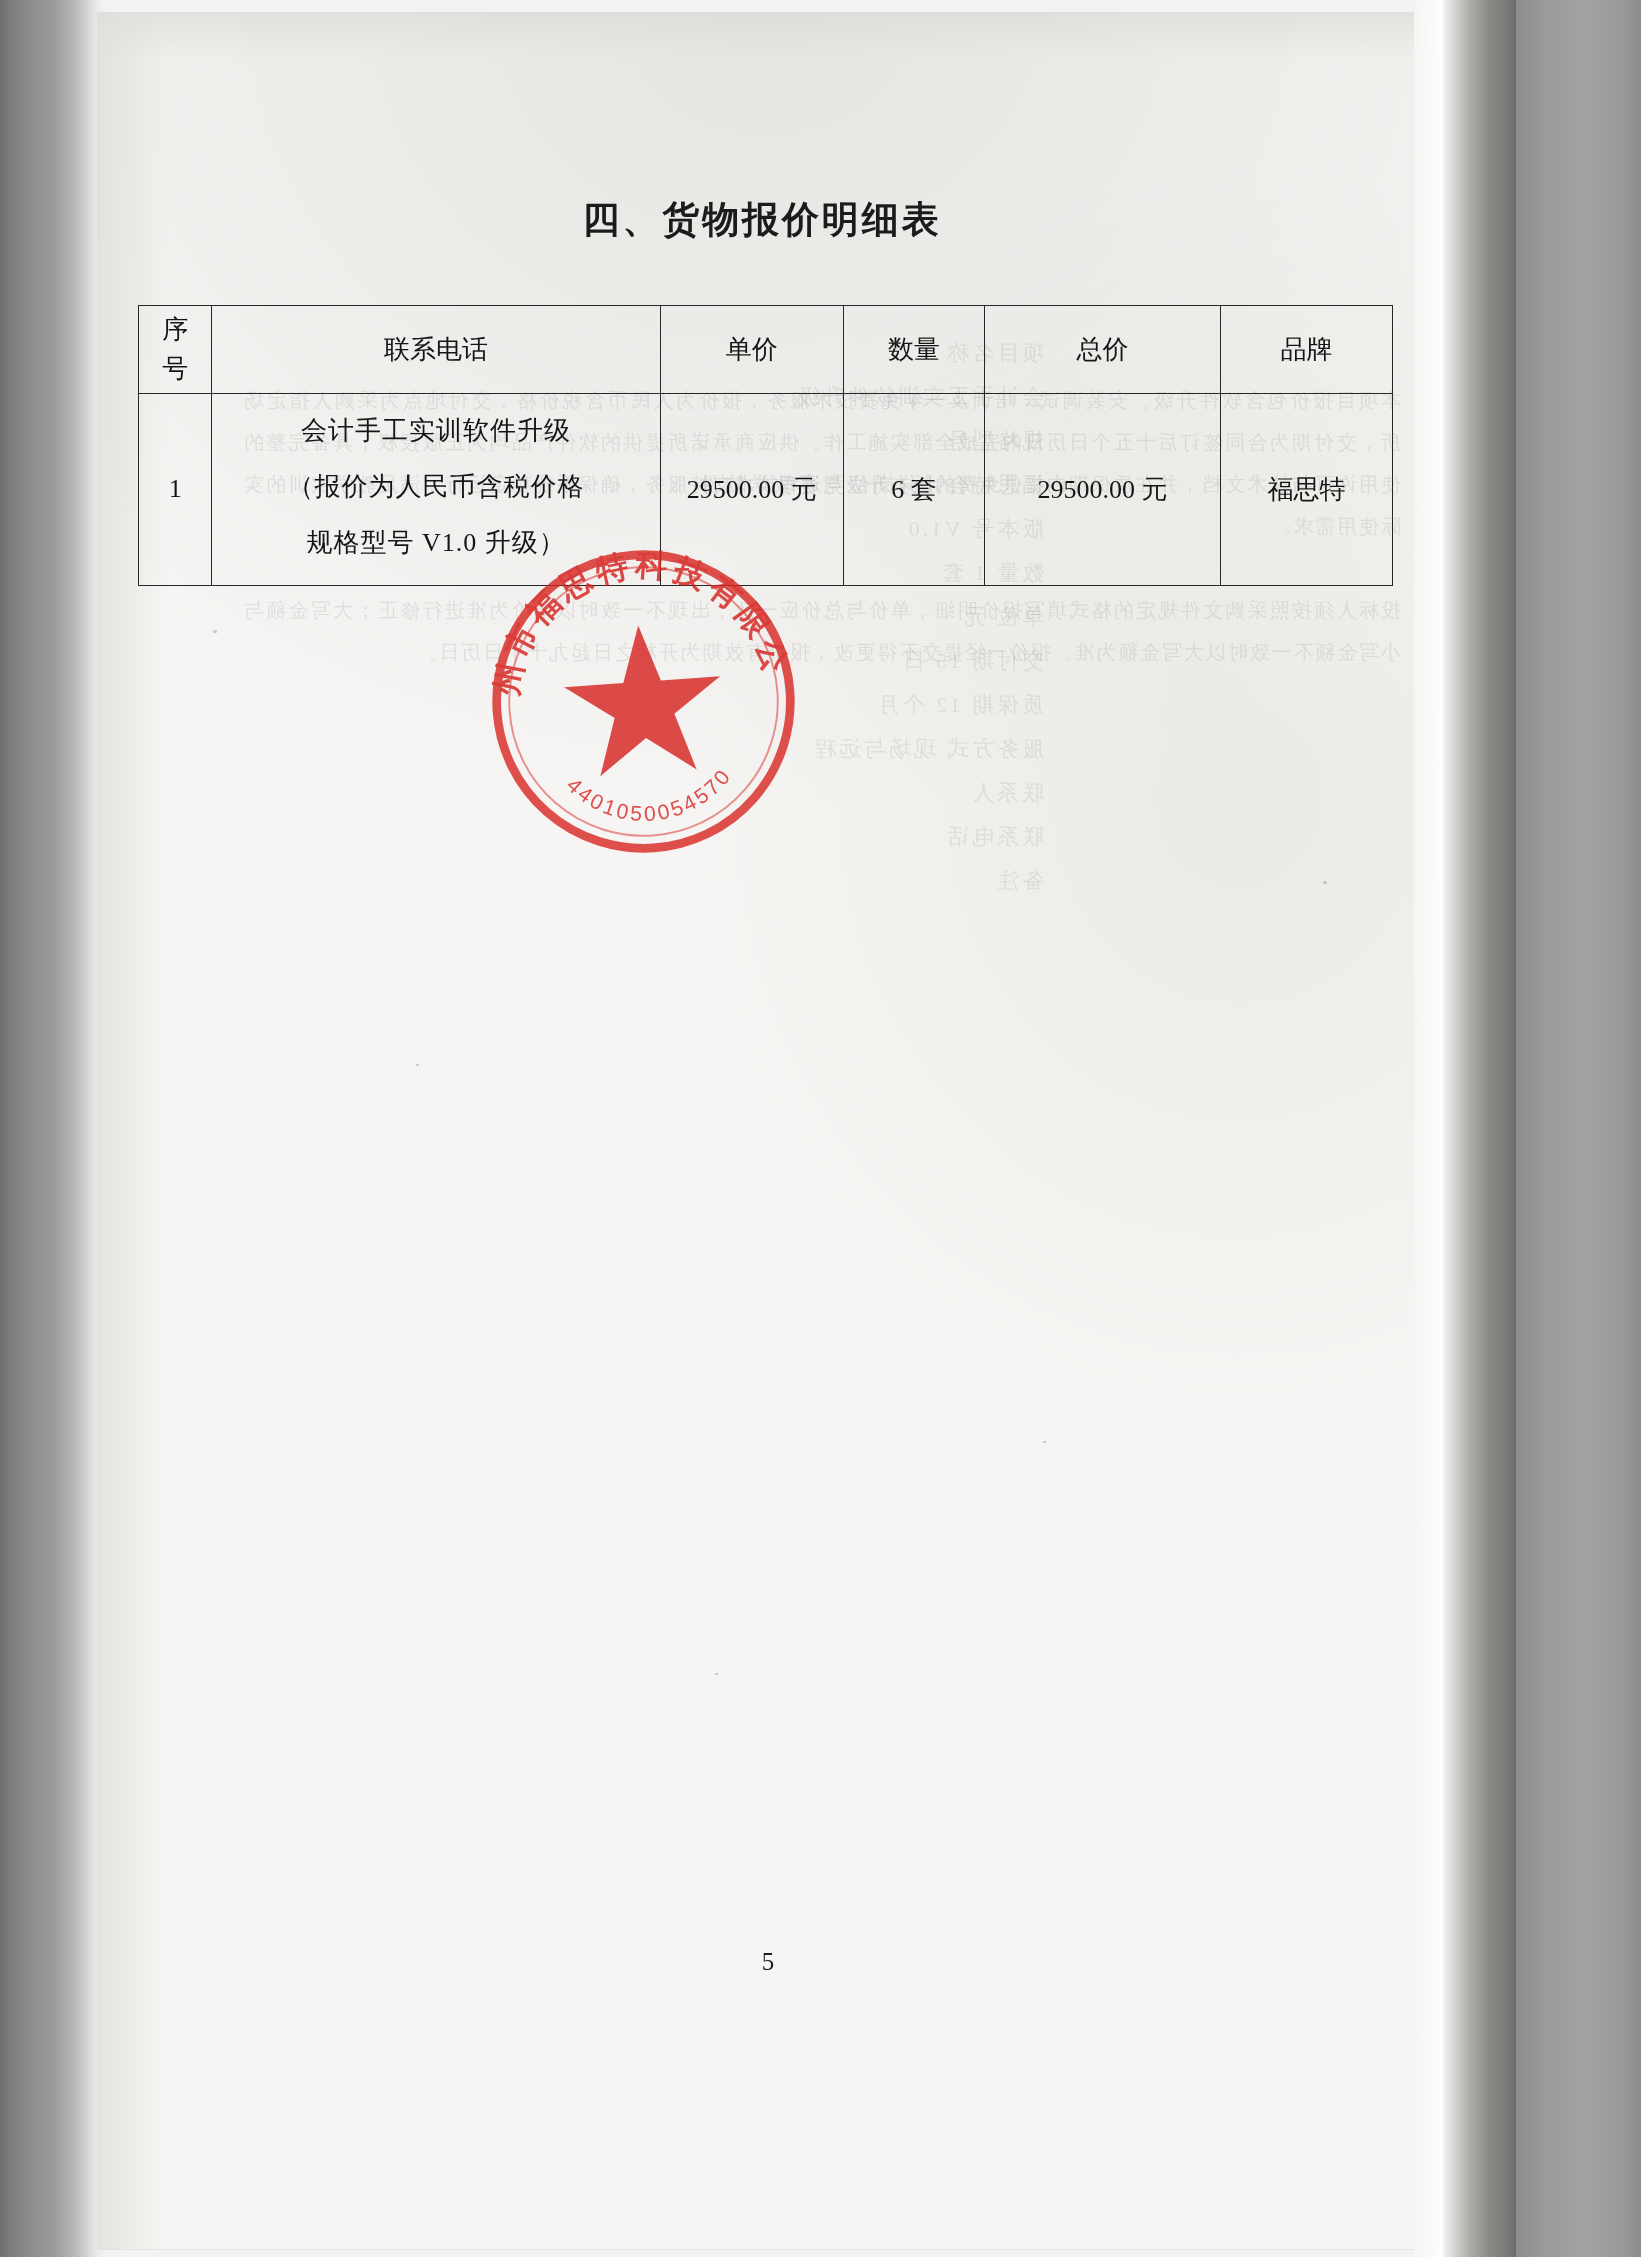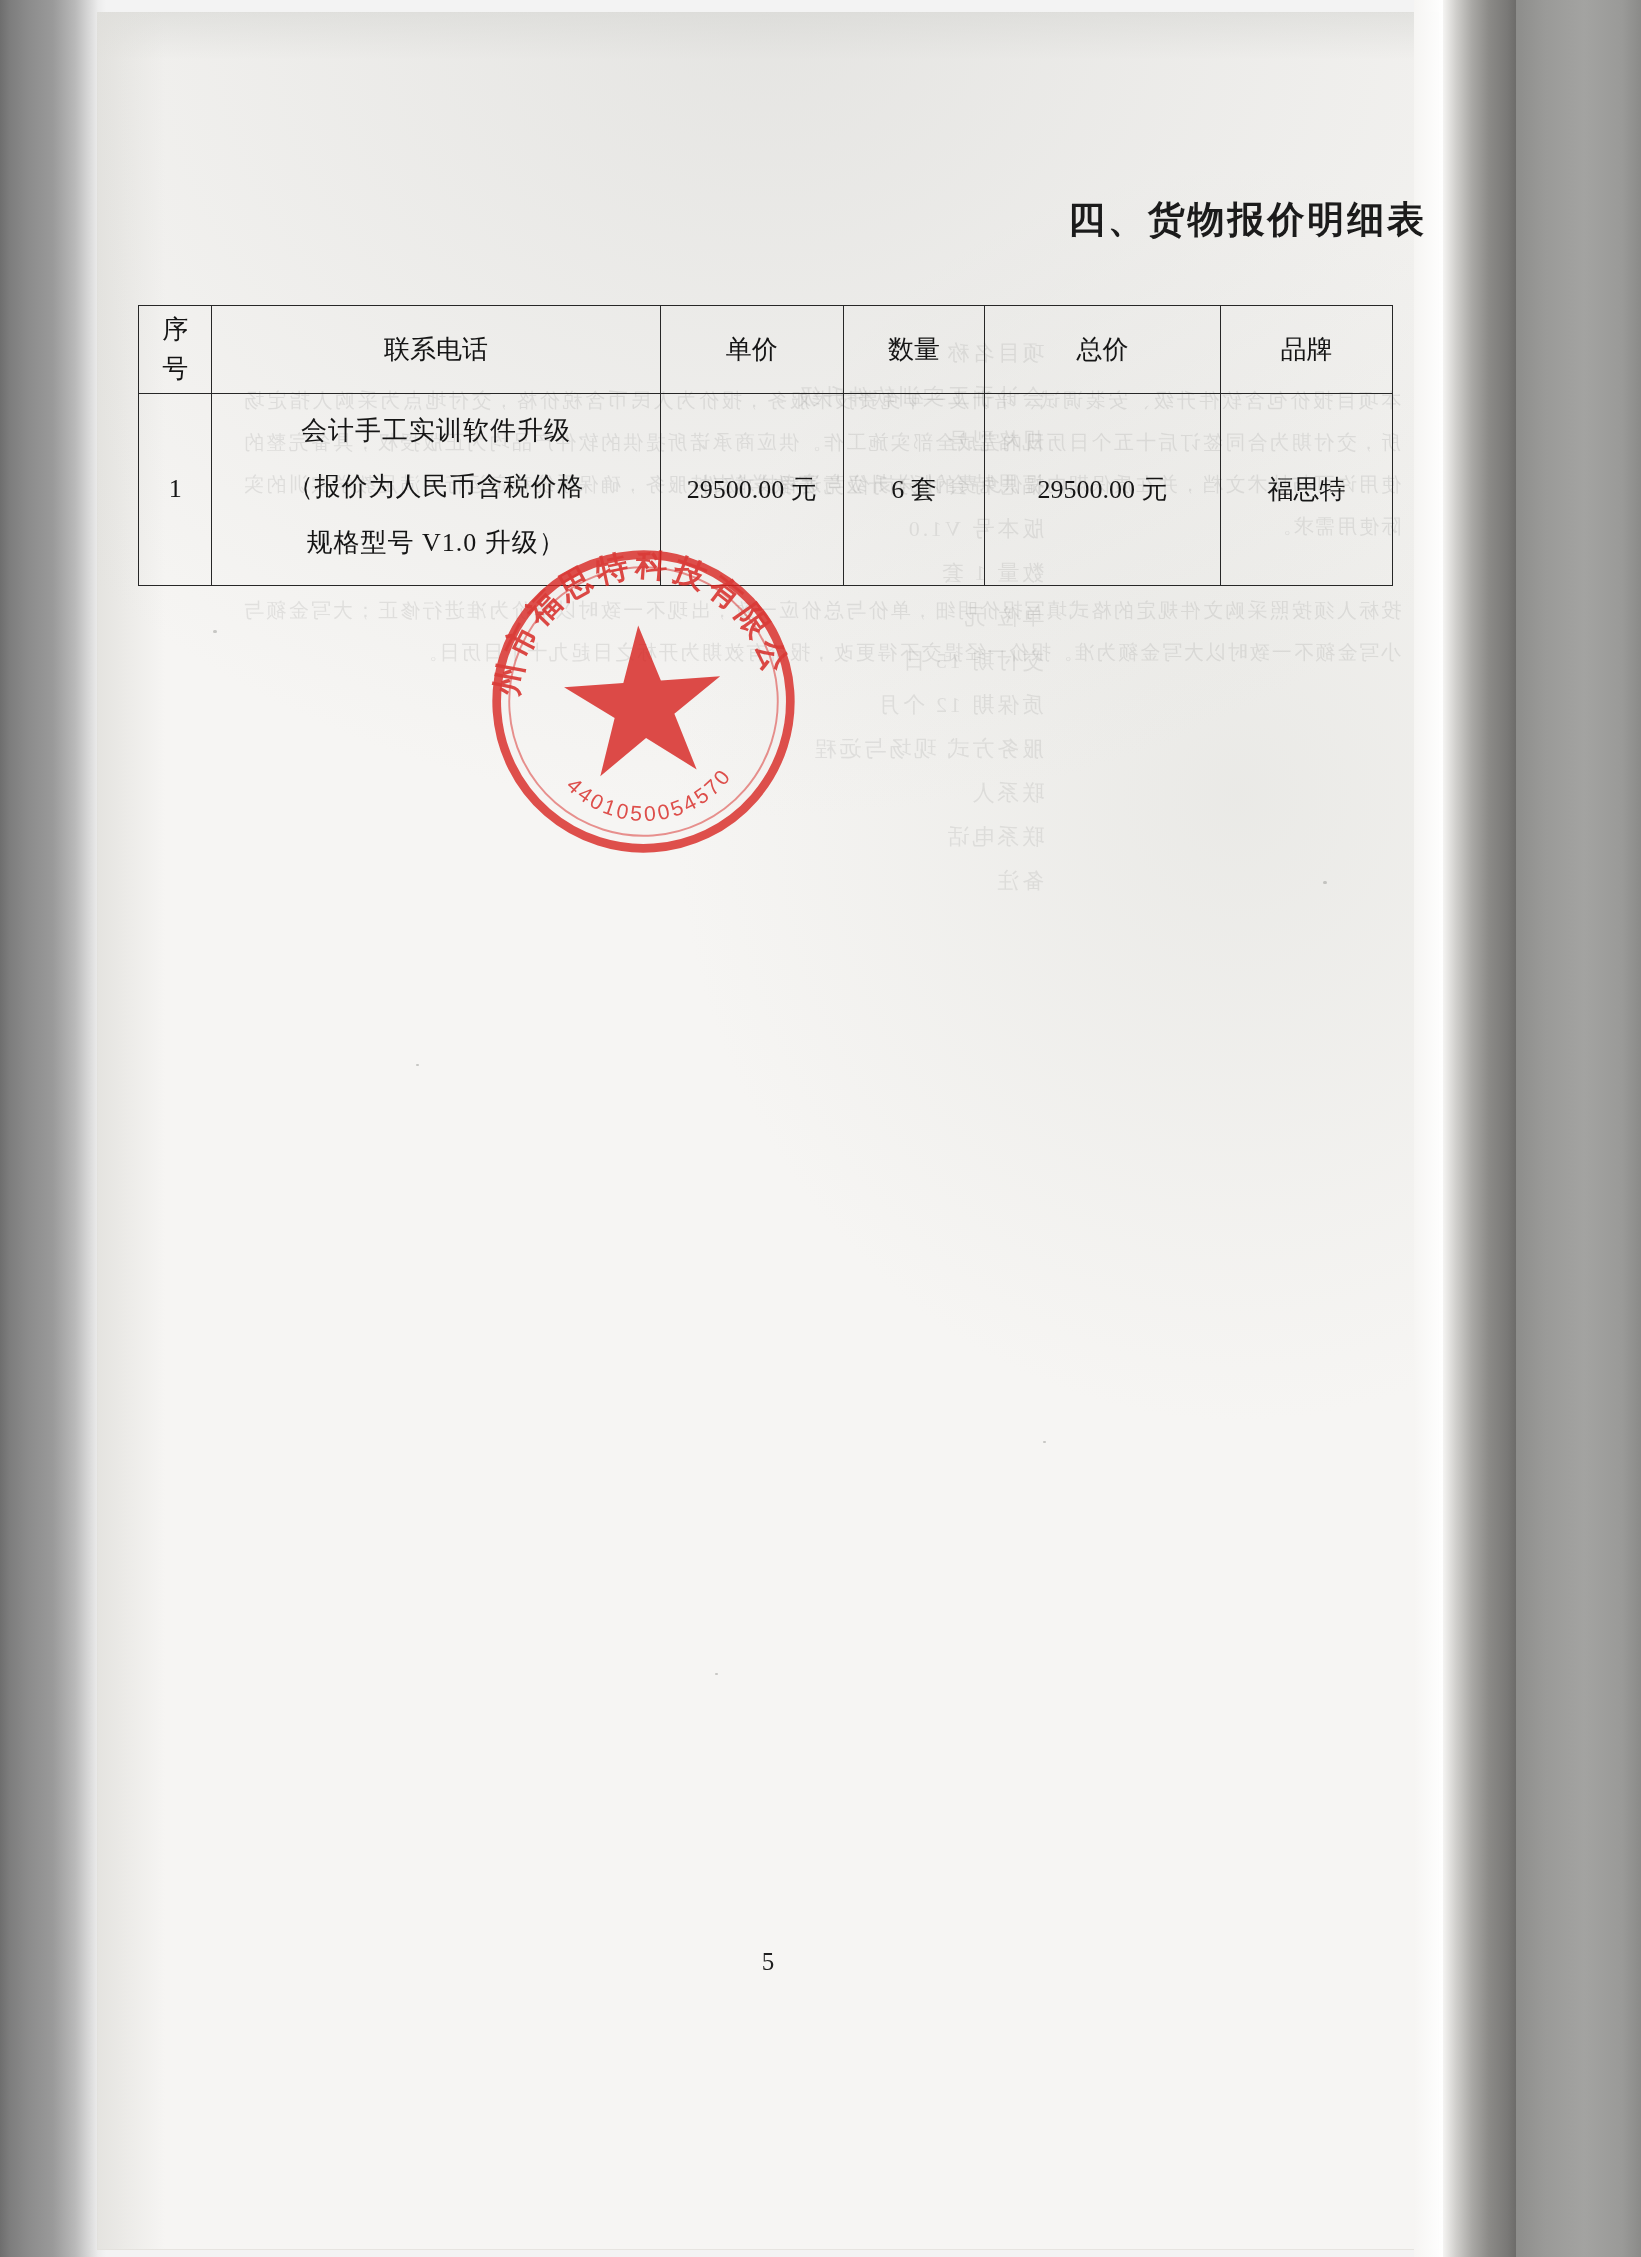--- a/index.html
+++ b/index.html
@@ -96,21 +96,21 @@
   
   .doc {
     position: absolute;
     left: 97px; top: 11.6px;
     width: 1342px; height: 2238px;
   }
   .title {
     position: absolute;
     left: 0; right: 12px;
     top: 183px;
-    text-align: right;
+    text-align: center;
     font-family: Liberation Serif, serif;
     font-weight: bold;
     font-size: 37px;
     letter-spacing: 2.9px;
     color: #1b1b1b;
   }
 
   table.quote {
     position: absolute;
     left: 41px;

